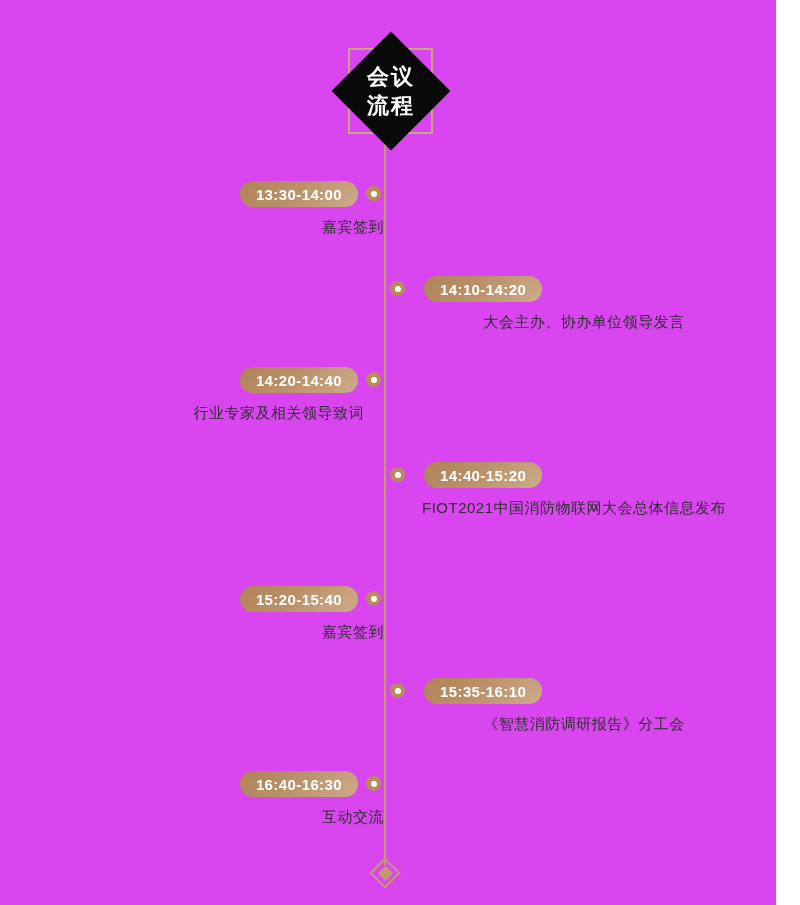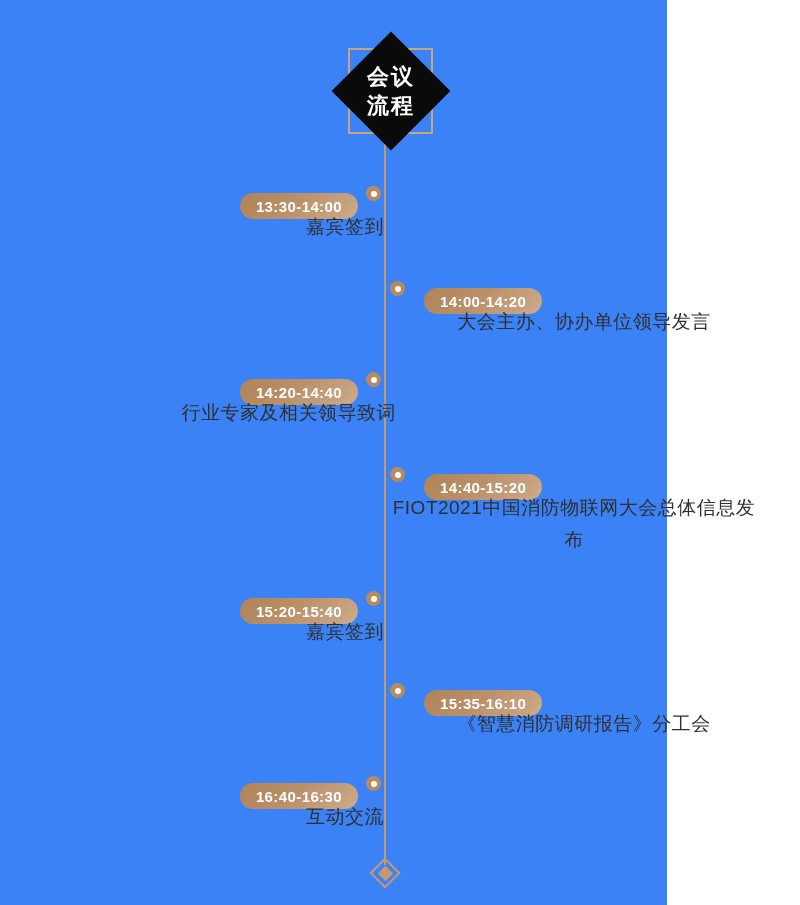--- a/index.html
+++ b/index.html
@@ -7,23 +7,23 @@
   html, body {
     width: 800px;
     height: 905px;
     background: #ffffff;
     font-family: "Liberation Sans", "DejaVu Sans", sans-serif;
     overflow: hidden;
   }
 
   #page {
     position: relative;
-    width: 667px;
+    width: 776px;
     height: 905px;
-    background: #3b82f6;
+    background: #d946ef;
   }
 
   
   .spine {
     position: absolute;
     left: 384px;
     top: 130px;
     width: 2px;
     height: 735px;
     background: #c49a6c;
@@ -113,28 +113,27 @@
     border-radius: 14px;
     background: linear-gradient(135deg, #b08358 0%, #bb9068 45%, #cdab8b 100%);
     color: #ffffff;
     font-size: 15px;
     font-weight: 700;
     letter-spacing: 0.4px;
     display: flex;
     align-items: center;
     justify-content: center;
     white-space: nowrap;
-    margin-top: 12px;
   }
 
   
   .desc {
     position: absolute;
     color: #2f2f2f;
-    font-size: 19px;
+    font-size: 15px;
     line-height: 32px;
     letter-spacing: 0.5px;
     white-space: pre-line;
   }
   .desc-left  { text-align: right; }
   .desc-right { text-align: center; }
 
   
   .end-cap {
     position: absolute;
@@ -179,28 +178,28 @@
   </div>
 
   <div class="row side-left" style="top:186px">
     <div class="marker" style="left:366px; top:0px"></div>
     <div class="pill" style="right:442px; top:-5px">13:30-14:00</div>
     <div class="desc desc-left" style="right:416px; top:25px; width:330px">嘉宾签到</div>
   </div>
 
   <div class="row side-right" style="top:281px">
     <div class="marker" style="left:390px; top:0px"></div>
-    <div class="pill" style="left:424px; top:-5px">14:00-14:20</div>
+    <div class="pill" style="left:424px; top:-5px">14:10-14:20</div>
     <div class="desc desc-right" style="left:398px; top:25px; width:372px">大会主办、协办单位领导发言</div>
   </div>
 
   <div class="row side-left" style="top:372px">
     <div class="marker" style="left:366px; top:0px"></div>
     <div class="pill" style="right:442px; top:-5px">14:20-14:40</div>
-    <div class="desc desc-left" style="right:404px; top:25px; width:330px">行业专家及相关领导致词</div>
+    <div class="desc desc-left" style="right:436px; top:25px; width:330px">行业专家及相关领导致词</div>
   </div>
 
   <div class="row side-right" style="top:467px">
     <div class="marker" style="left:390px; top:0px"></div>
     <div class="pill" style="left:424px; top:-5px">14:40-15:20</div>
     <div class="desc desc-right" style="left:388px; top:25px; width:372px">FIOT2021中国消防物联网大会总体信息发布</div>
   </div>
 
   <div class="row side-left" style="top:591px">
     <div class="marker" style="left:366px; top:0px"></div>

